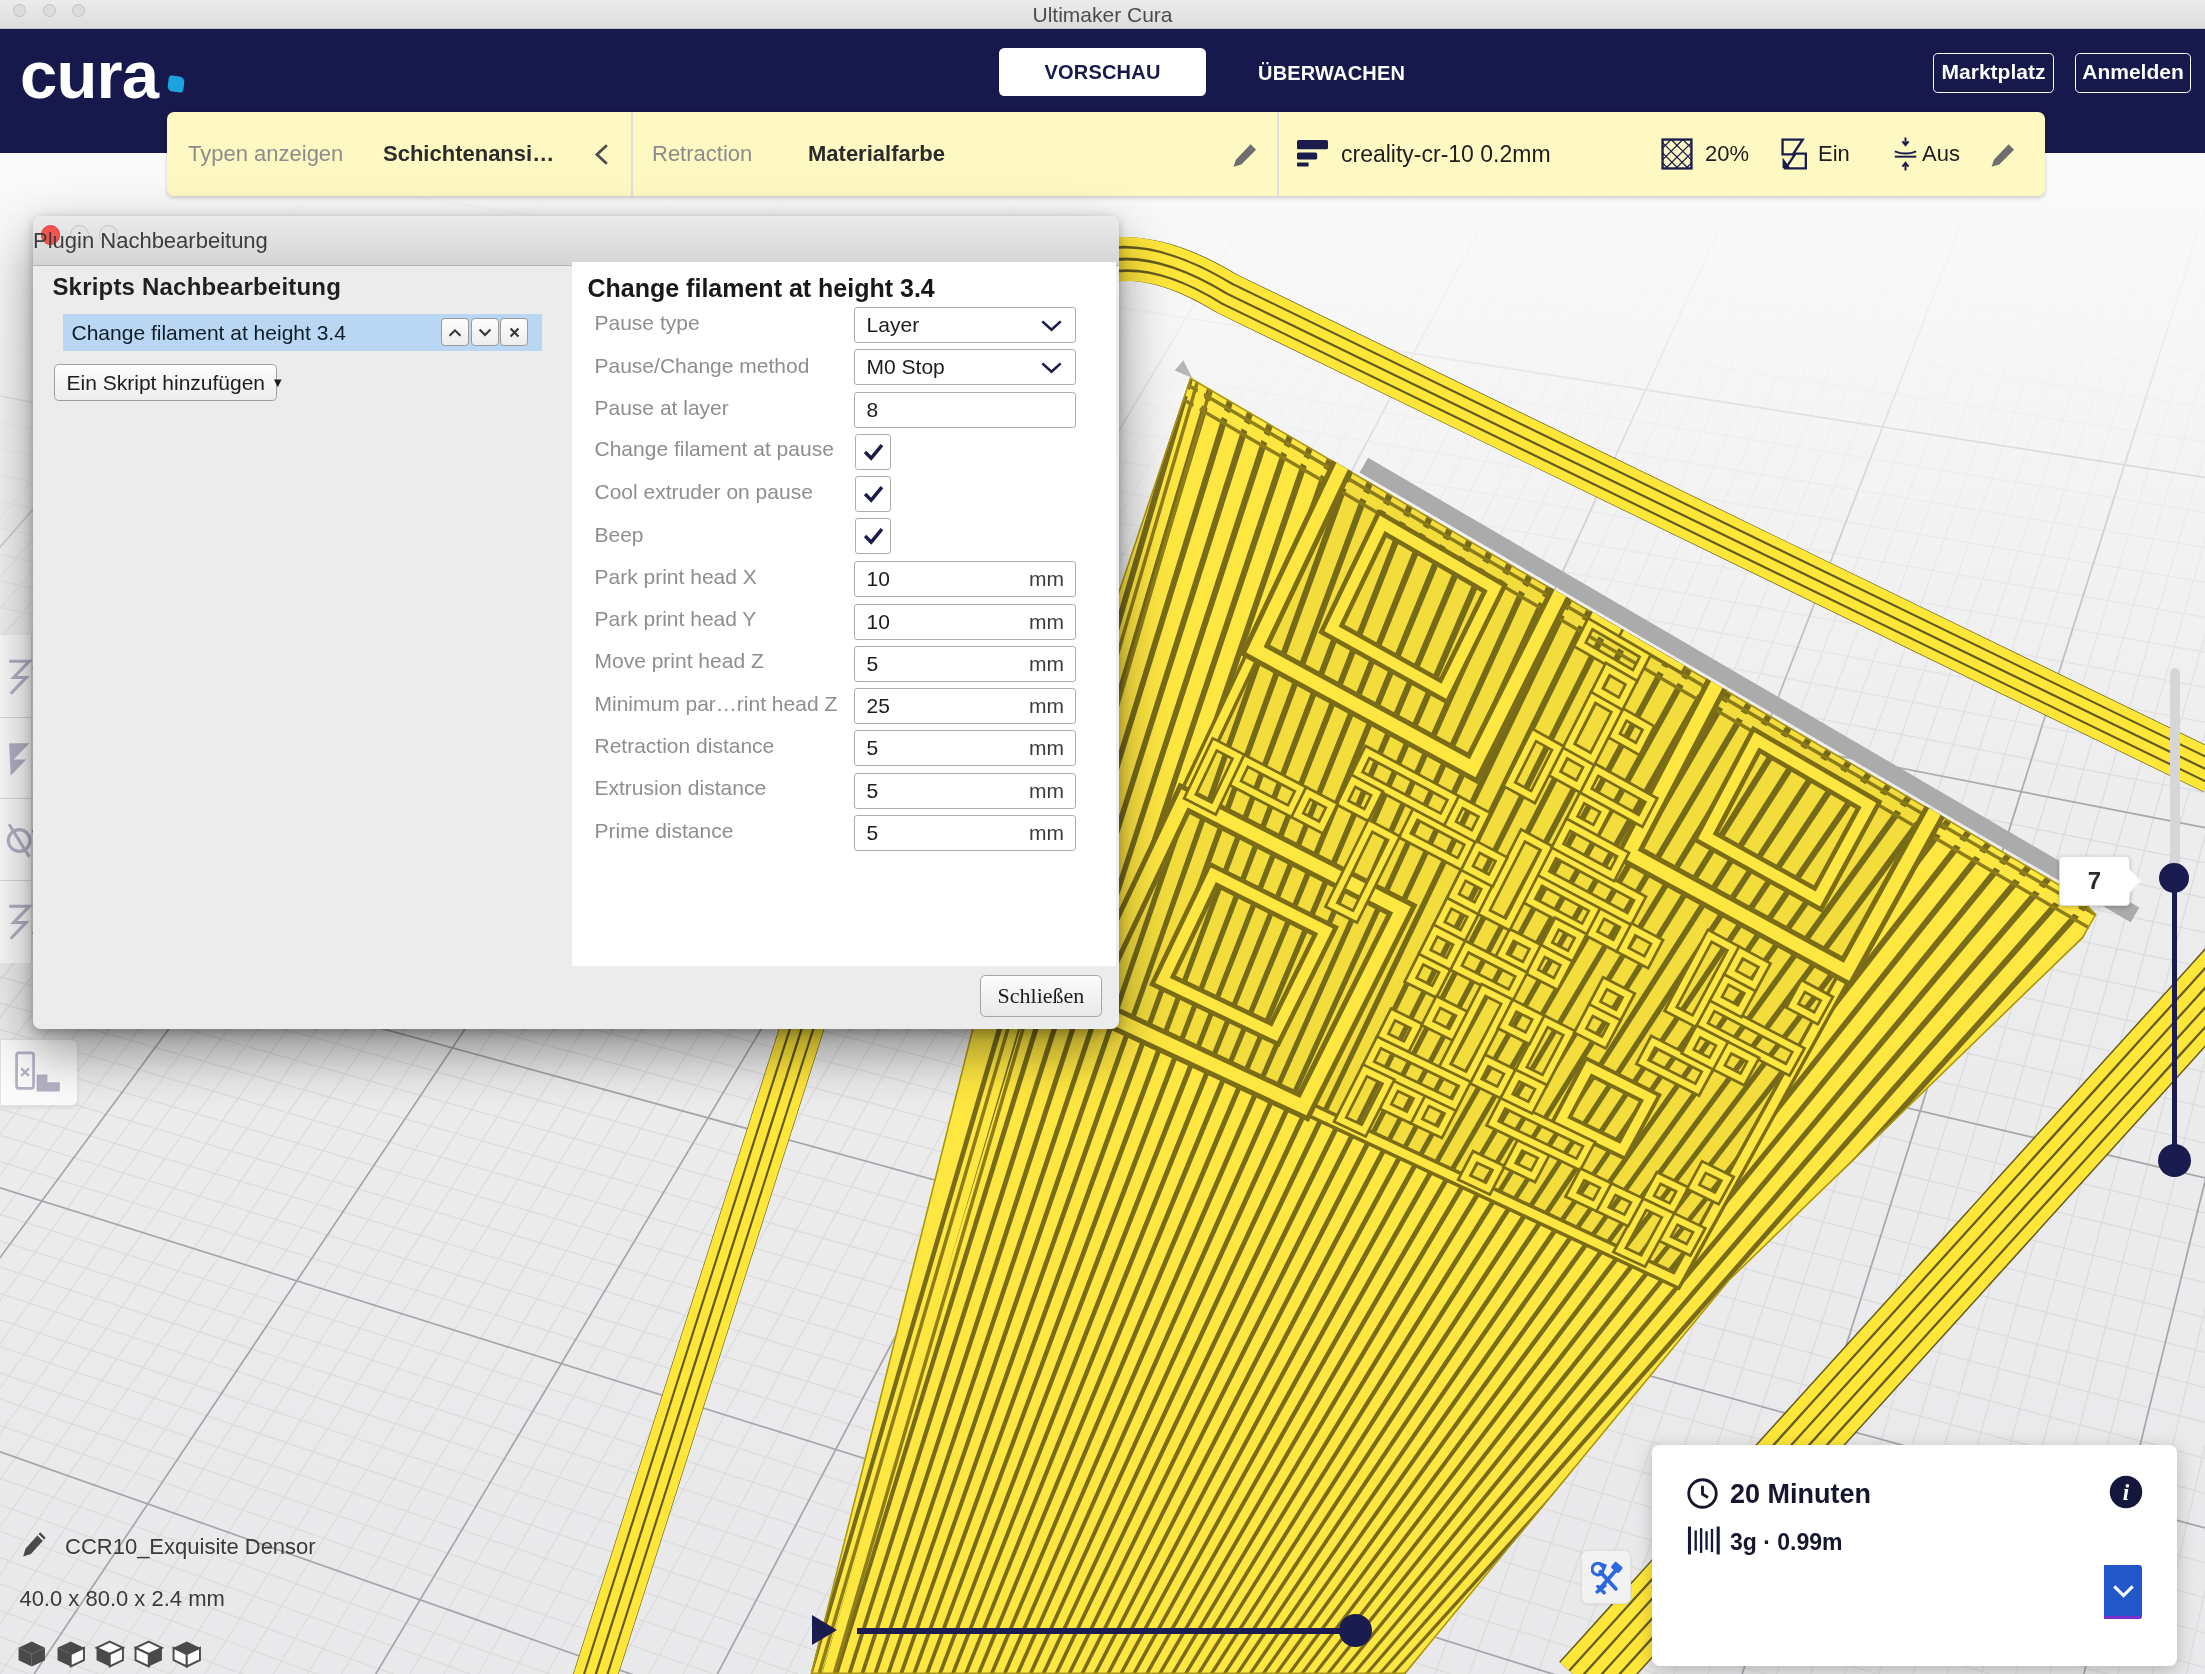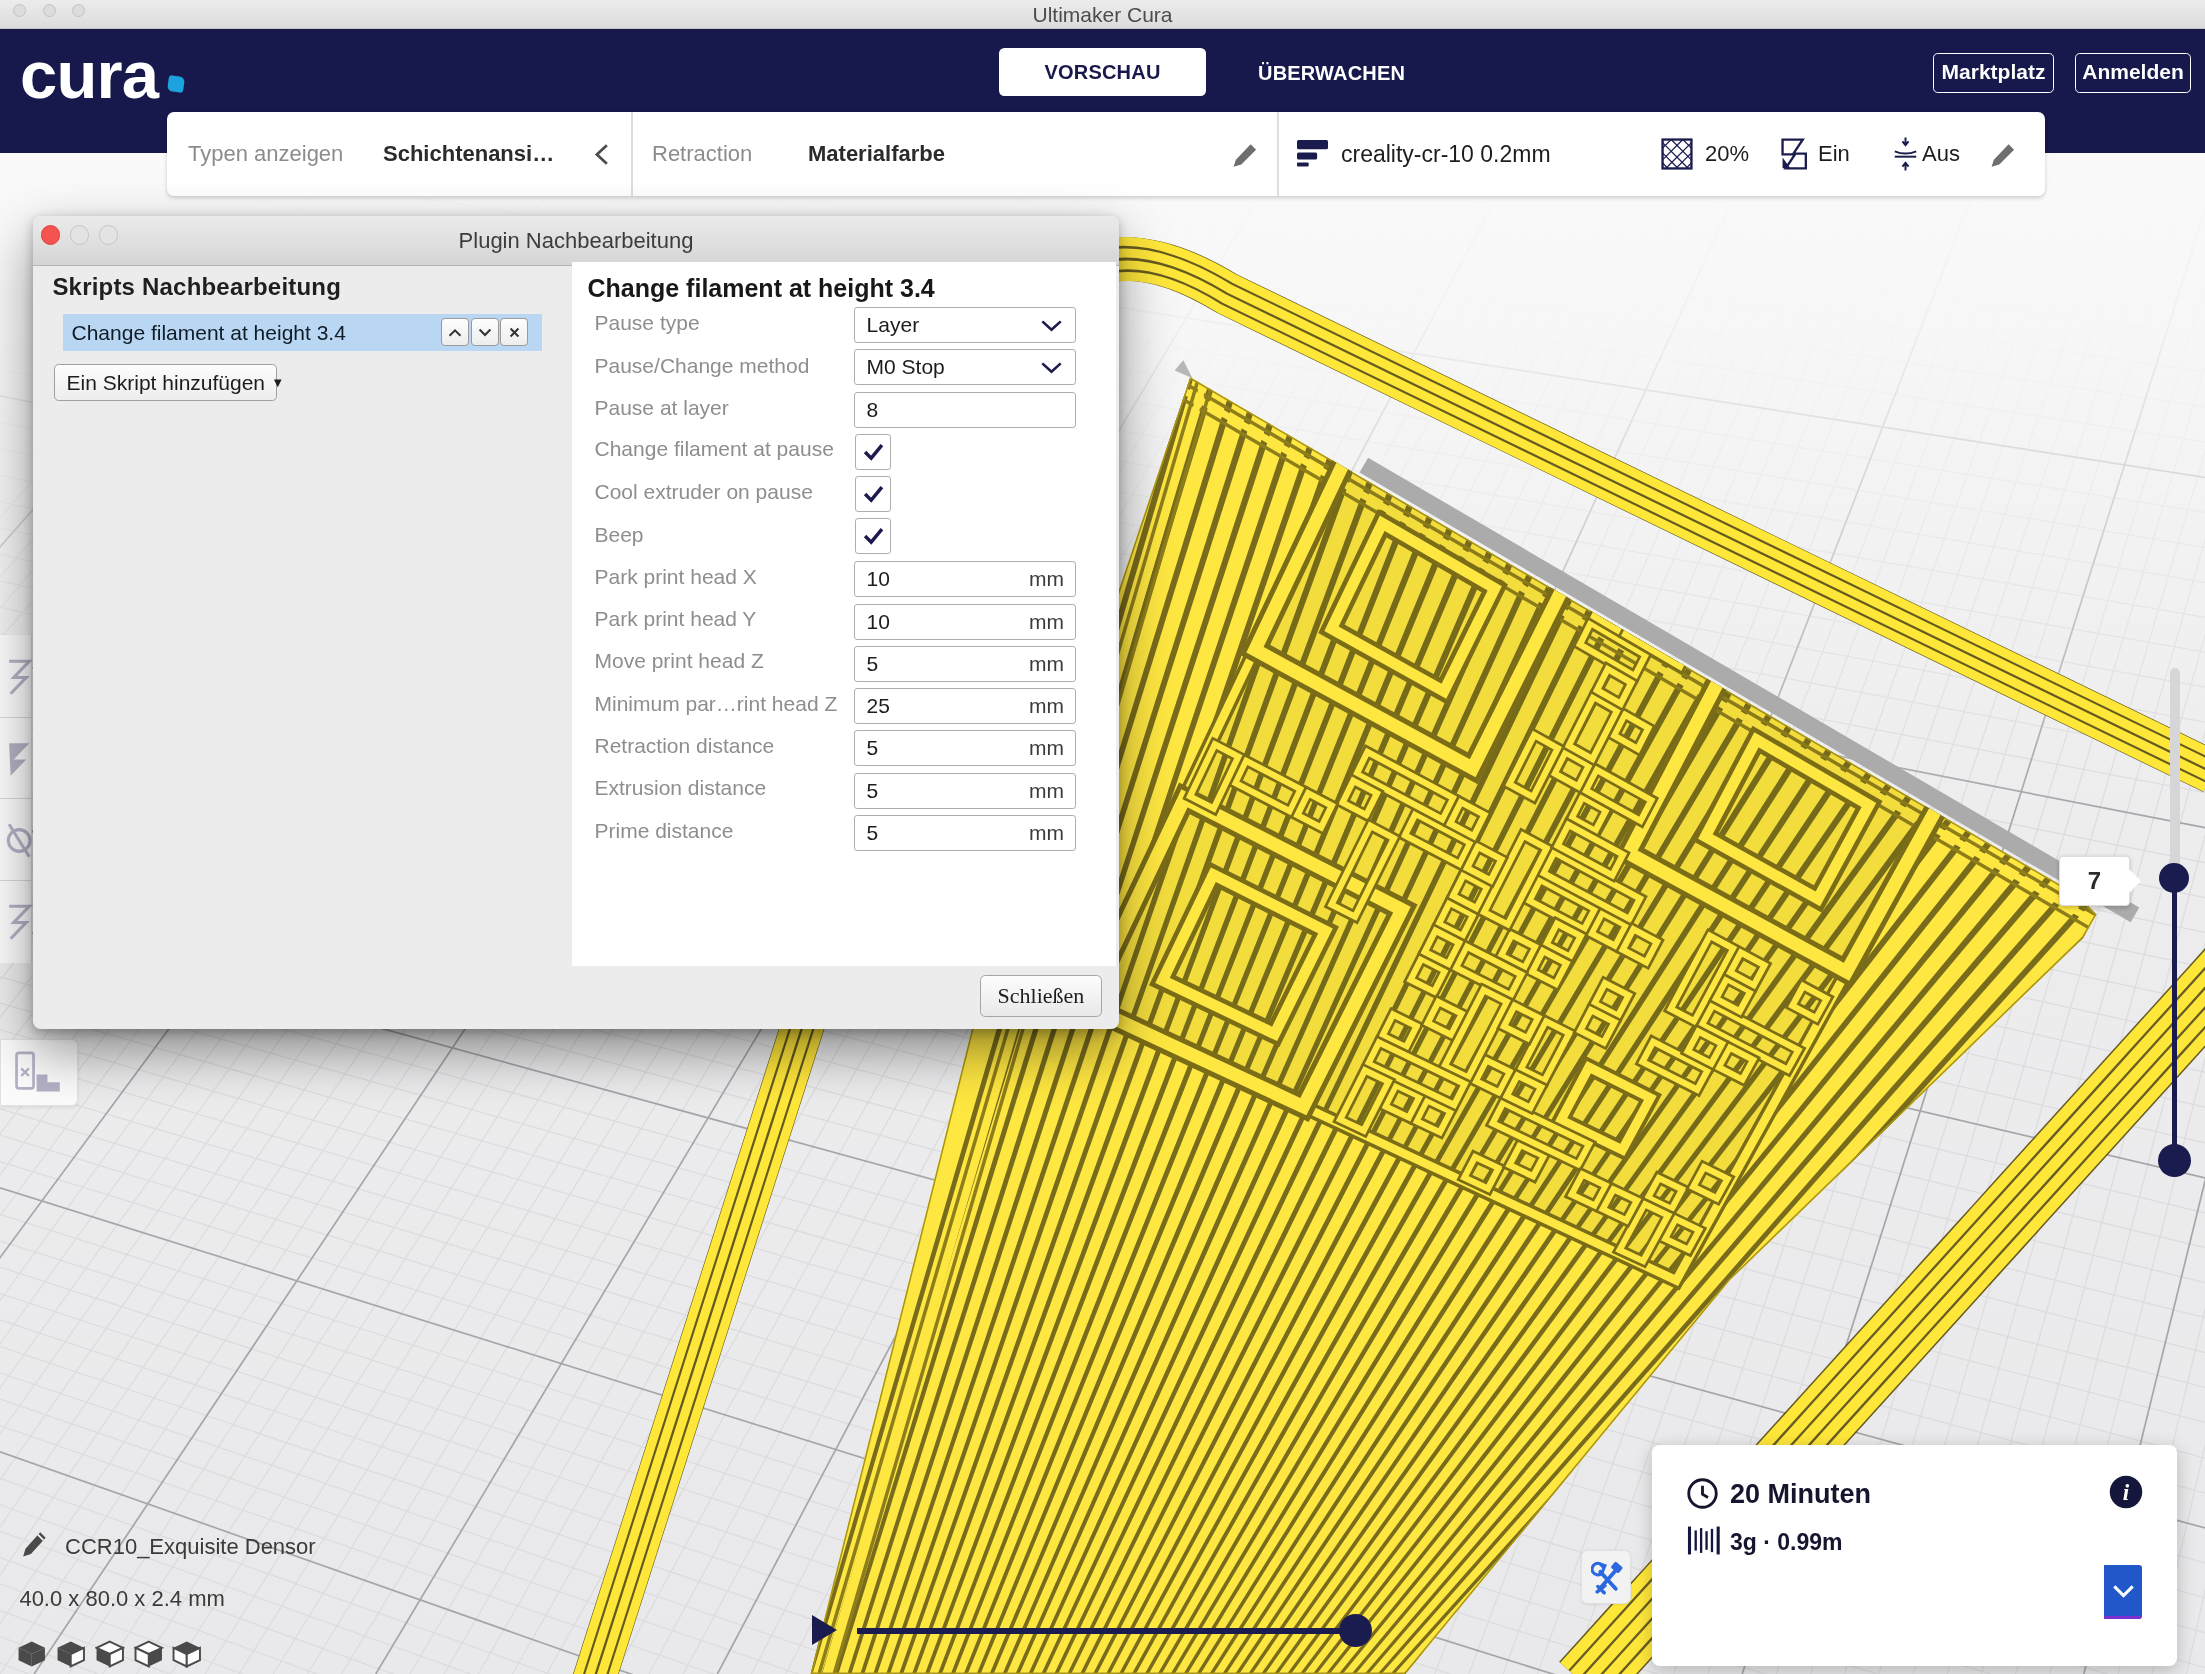--- a/index.html
+++ b/index.html
@@ -14,31 +14,31 @@
   letter-spacing:-0.8px; line-height:48px; }
 #logodot { position:absolute; left:168px; top:47px; width:16.3px; height:16.3px; background:#1ca3dd;
   border-radius:3.1px 5.4px 3.1px 5.4px; transform:rotate(8deg); }
 .tab { position:absolute; top:0px; height:124px; line-height:88px; color:#fff; font-size:20px;
   font-weight:bold; letter-spacing:0.2px; }
 #tabactive { position:absolute; left:999px; top:18.6px; width:207px; height:48px; background:#fff;
   border-radius:5.4px; color:#17184b; font-size:20px; font-weight:bold; text-align:center;
   line-height:48px; letter-spacing:0.2px; }
 .hbtn { position:absolute; top:24px; height:40px; border:1.9px solid #fff; border-radius:4.7px;
   color:#fff; font-size:21px; font-weight:bold; text-align:center; }
-#toolbar { position:absolute; left:167px; top:112px; width:1878px; height:84px; background:#ffffff;
+#toolbar { position:absolute; left:167px; top:112px; width:1878px; height:84px; background:#fef9c3;
   border-radius:7px; box-shadow:0 1.6px 4.7px rgba(0,0,0,0.18); }
 #toolbar .grey { color:#8c8c8c; } #toolbar .dark { color:#2b2b2b; font-weight:bold; }
 #toolbar span { position:absolute; top:50%; transform:translateY(-50%); font-size:22px; white-space:nowrap; }
 #toolbar .div { position:absolute; top:0; width:1.6px; height:84px; background:#dedede; }
 #dialog { position:absolute; left:33px; top:216px; width:1086px; height:813px; background:#ececec;
   border-radius:7.8px; box-shadow:0 22px 54px rgba(0,0,0,0.42), 0 3.1px 11px rgba(0,0,0,0.25); }
 #dlgtitle { position:absolute; left:0; top:0; width:100%; height:50px;
   background:linear-gradient(#ebebeb,#d6d5d6); border-bottom:0.8px solid #b5b4b5;
   border-radius:7.8px 7.8px 0 0; }
-#dlgtitle .t { position:absolute; width:100%; text-align:center; top:12.4px; font-size:22px; color:#3c3c3c; }
+#dlgtitle .t { position:absolute; width:100%; top:12.4px; font-size:22px; color:#3c3c3c; }
 #dlgtitle .light { position:absolute; top:9.3px; width:19.4px; height:19.4px; border-radius:50%; }
 #leftpane h2 { position:absolute; left:19.4px; top:57px; font-size:24px; color:#1f1f1f; letter-spacing:0.2px;}
 #selrow { position:absolute; left:30px; top:98px; width:479px; height:37px; background:#b9d7f2; }
 #selrow span { position:absolute; left:8.5px; top:7px; font-size:21px; color:#101c28; }
 .srbtn { position:absolute; top:102px; width:28px; height:28px; background:linear-gradient(#fefefe,#ededed);
   border:1.2px solid #9a9a9a; border-radius:3.9px; text-align:center; font-size:17px; line-height:26.4px;
   color:#222; font-weight:bold; }
 #addbtn { position:absolute; left:21px; top:148px; width:223px; height:37px; white-space:nowrap;
   background:linear-gradient(#fdfdfd,#eeedee); border:1.2px solid #9f9f9f; border-radius:4.7px;
   font-size:21px; color:#1d1d1d; line-height:36px; padding-left:11.6px; }

